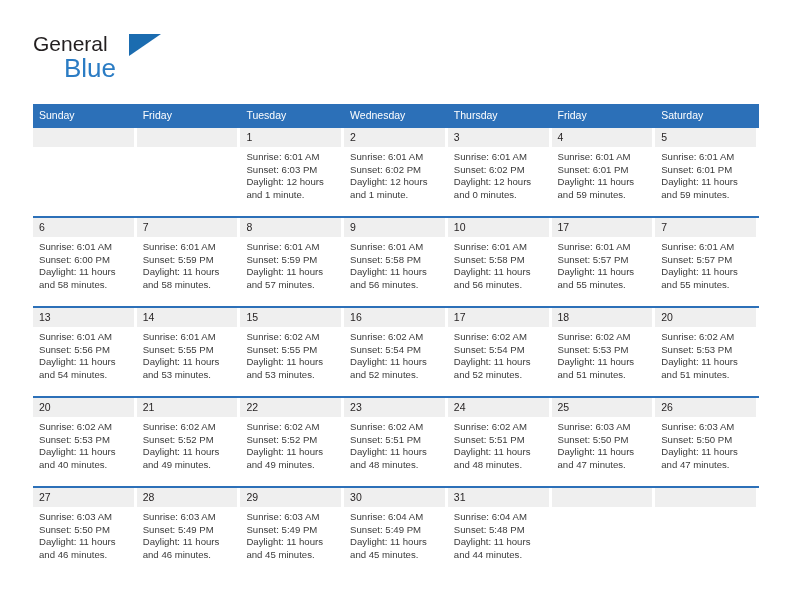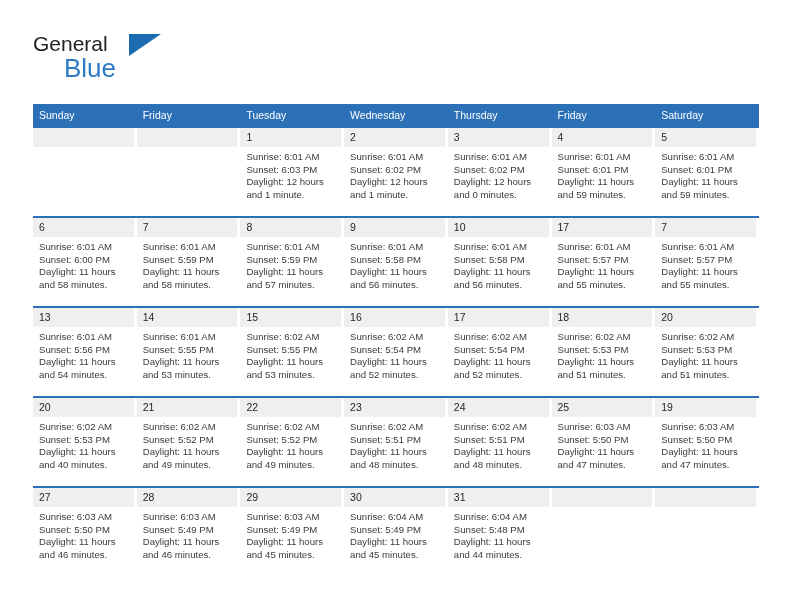--- a/index.html
+++ b/index.html
@@ -454,21 +454,21 @@
               <div class="info">
                 <div>Sunrise: 6:03 AM</div>
                 <div>Sunset: 5:50 PM</div>
                 <div>Daylight: 11 hours</div>
                 <div>and 47 minutes.</div>
               </div>
             </div>
           </td>
           <td>
             <div class="daycell">
-              <div class="daynum">19</div>
+              <div class="daynum">26</div>
               <div class="info">
                 <div>Sunrise: 6:03 AM</div>
                 <div>Sunset: 5:50 PM</div>
                 <div>Daylight: 11 hours</div>
                 <div>and 47 minutes.</div>
               </div>
             </div>
           </td>
         </tr>
         <tr>

